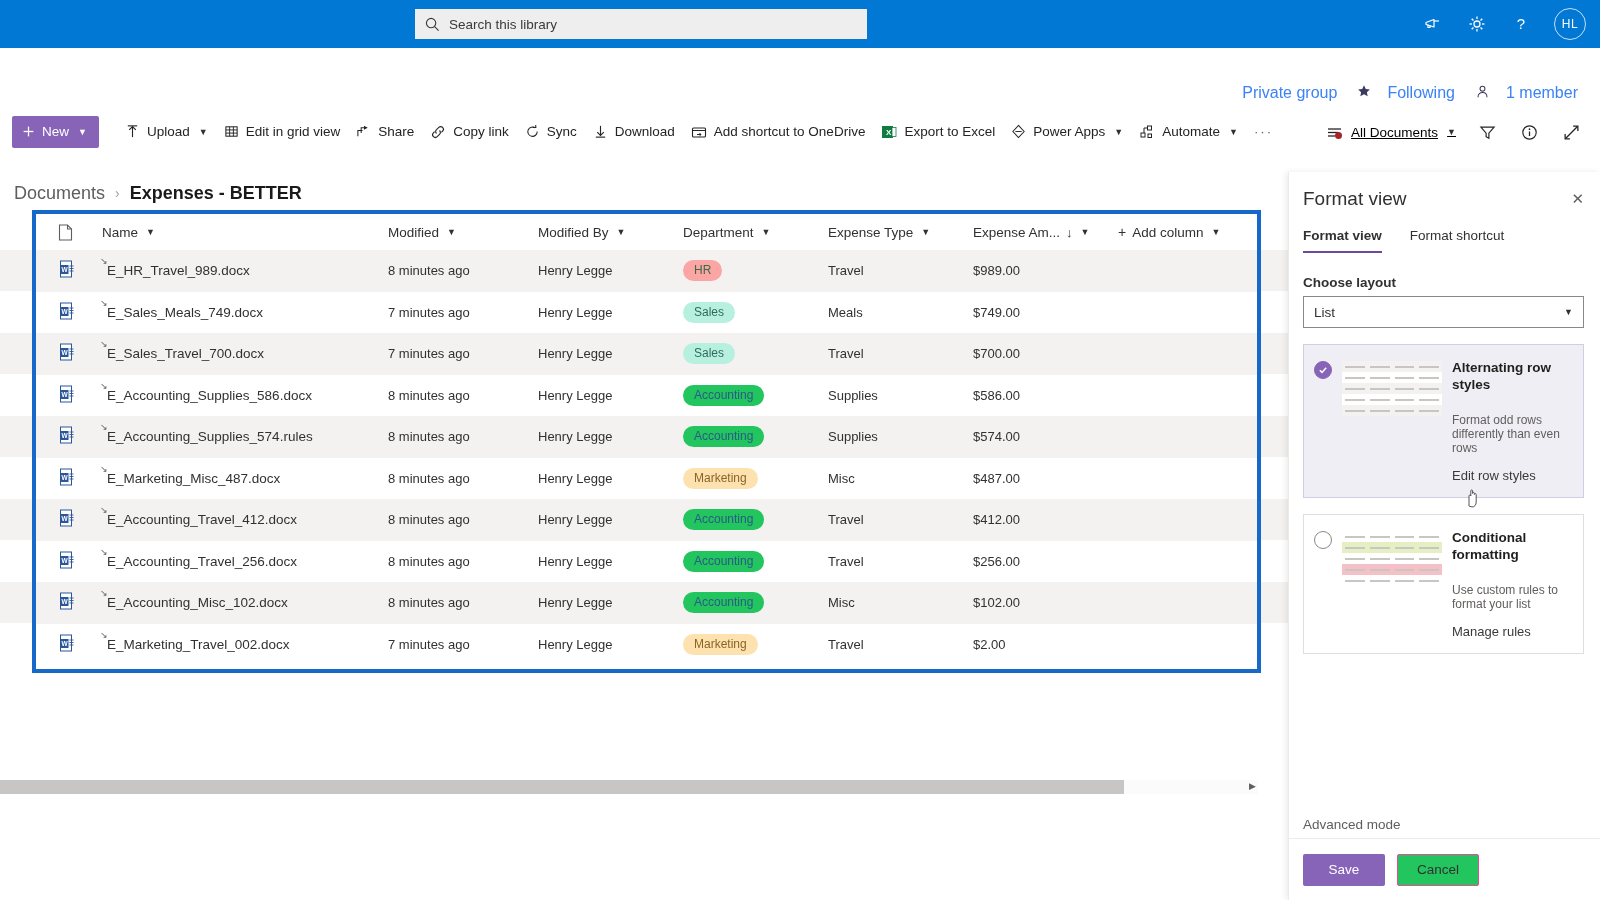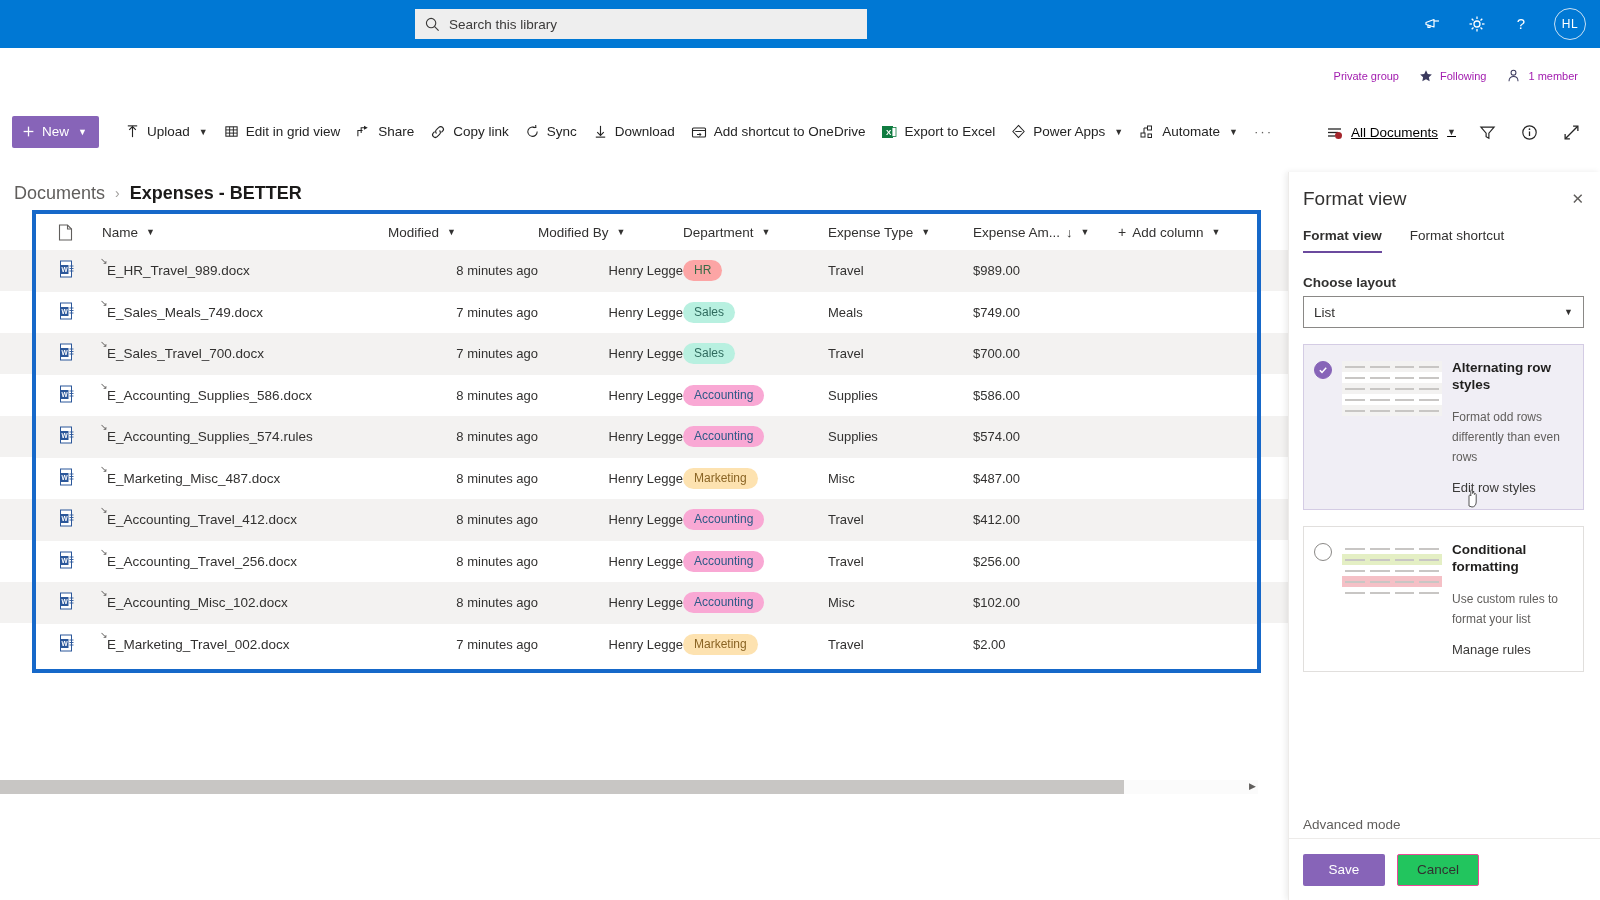--- a/index.html
+++ b/index.html
@@ -32,25 +32,25 @@
     width: 32px; height: 32px; border-radius: 50%;
     border: 1.5px solid #c7e0f4; color: #ffffff;
     display: flex; align-items: center; justify-content: center;
     font-size: 12px; letter-spacing: .5px;
   }
   
   .site-row {
     height: 62px; background: #fff; position: relative;
   }
   .site-meta {
-    position: absolute; right: 22px; top: 20px;
+    position: absolute; right: 22px; top: 36px;
     display: flex; align-items: center; gap: 20px;
-    font-size: 11px; color: #a21caf;
-  }
-  .site-meta .grp { display: flex; align-items: center; gap: 7px; }
+    font-size: 16px; color: #3b82f6;
+  }
+  .site-meta .grp { display: flex; align-items: flex-start; gap: 16px; }
   
   .cmdbar {
     height: 44px; background: #fff;
     display: flex; align-items: center;
     padding: 0 12px; position: relative;
     border-bottom: 1px solid #fff;
   }
   .btn-new {
     background: #8764b8; color: #fff; height: 32px;
     display: flex; align-items: center; gap: 7px;
@@ -102,23 +102,23 @@
   .namecell { display: flex; align-items: center; gap: 10px; }
   .wordicon { width: 20px; height: 20px; position: relative; flex: none; }
   .fname { font-size: 13.5px; color: #323130; position: relative; padding-left: 5px; }
   .shortcut { position: absolute; left: -2px; top: -7px; font-size: 9px; color: #605e5c; }
   .pill {
     display: inline-block; border-radius: 11px;
     padding: 3px 11px; font-size: 12px; line-height: 15px;
   }
   .p-hr { background: #fca5a5; color: #3a6b47; }
   .p-sales { background: #b8f0e0; color: #2f6b5e; }
-  .p-acct { background: #f9a8d4; color: #2d5a87; }
+  .p-acct { background: #22c55e; color: #2d5a87; }
   .p-mkt { background: #fde2b0; color: #8a6424; }
-  .muted { color: #605e5c; font-size: 12.5px; text-align: right; }
+  .muted { color: #605e5c; font-size: 12.5px; }
   .addcol { display: flex; align-items: center; gap: 5px; color: #323130; }
   
   .hscroll {
     position: absolute; left: 0; bottom: 16px; width: 1258px; height: 14px;
     background: #fbfbfb;
   }
   .hscroll .thumb { position: absolute; left: 0; top: 0; width: 1124px; height: 14px; background: #c8c6c4; }
   .hscroll .arrow { position: absolute; right: 2px; top: 1px; font-size: 9px; color: #605e5c; }
   
   .panel {
@@ -146,21 +146,21 @@
   .radio {
     width: 18px; height: 18px; border-radius: 50%; flex: none; margin-top: 2px;
     border: 1px solid #8a8886;
   }
   .radio.on { background: #8764b8; border-color: #8764b8; display: flex; align-items: center; justify-content: center; }
   .thumbprev { width: 100px; flex: none; padding-top: 2px; }
   .prow { height: 11px; display: flex; align-items: center; gap: 5px; padding: 0 3px; }
   .pdash { flex: 1; height: 2px; background: #c8c6c4; }
   .card-txt { flex: 1; }
   .card-h { font-size: 13.5px; font-weight: bold; color: #201f1e; line-height: 17px; }
-  .card-d { font-size: 12px; color: #605e5c; line-height: 20px; margin-top: 14px; }
+  .card-d { font-size: 12px; color: #605e5c; line-height: 14px; margin-top: 20px; }
   .card-link { font-size: 13px; color: #3b3a39; margin-top: 13px; display: block; }
   .adv { position: absolute; left: 14px; bottom: 68px; font-size: 13.5px; color: #605e5c; }
   .panel-foot {
     position: absolute; left: 0; right: 0; bottom: 0; height: 62px;
     border-top: 1px solid #edebe9; display: flex; align-items: center; gap: 12px;
     padding-left: 14px;
   }
   .btn-save { background: #8764b8; color: #fff; height: 32px; min-width: 82px; font-size: 13.5px;
     display: flex; align-items: center; justify-content: center; border-radius: 2px; }
   .btn-cancel { background: #22c55e; color: #323130; height: 32px; min-width: 82px; font-size: 13.5px;

